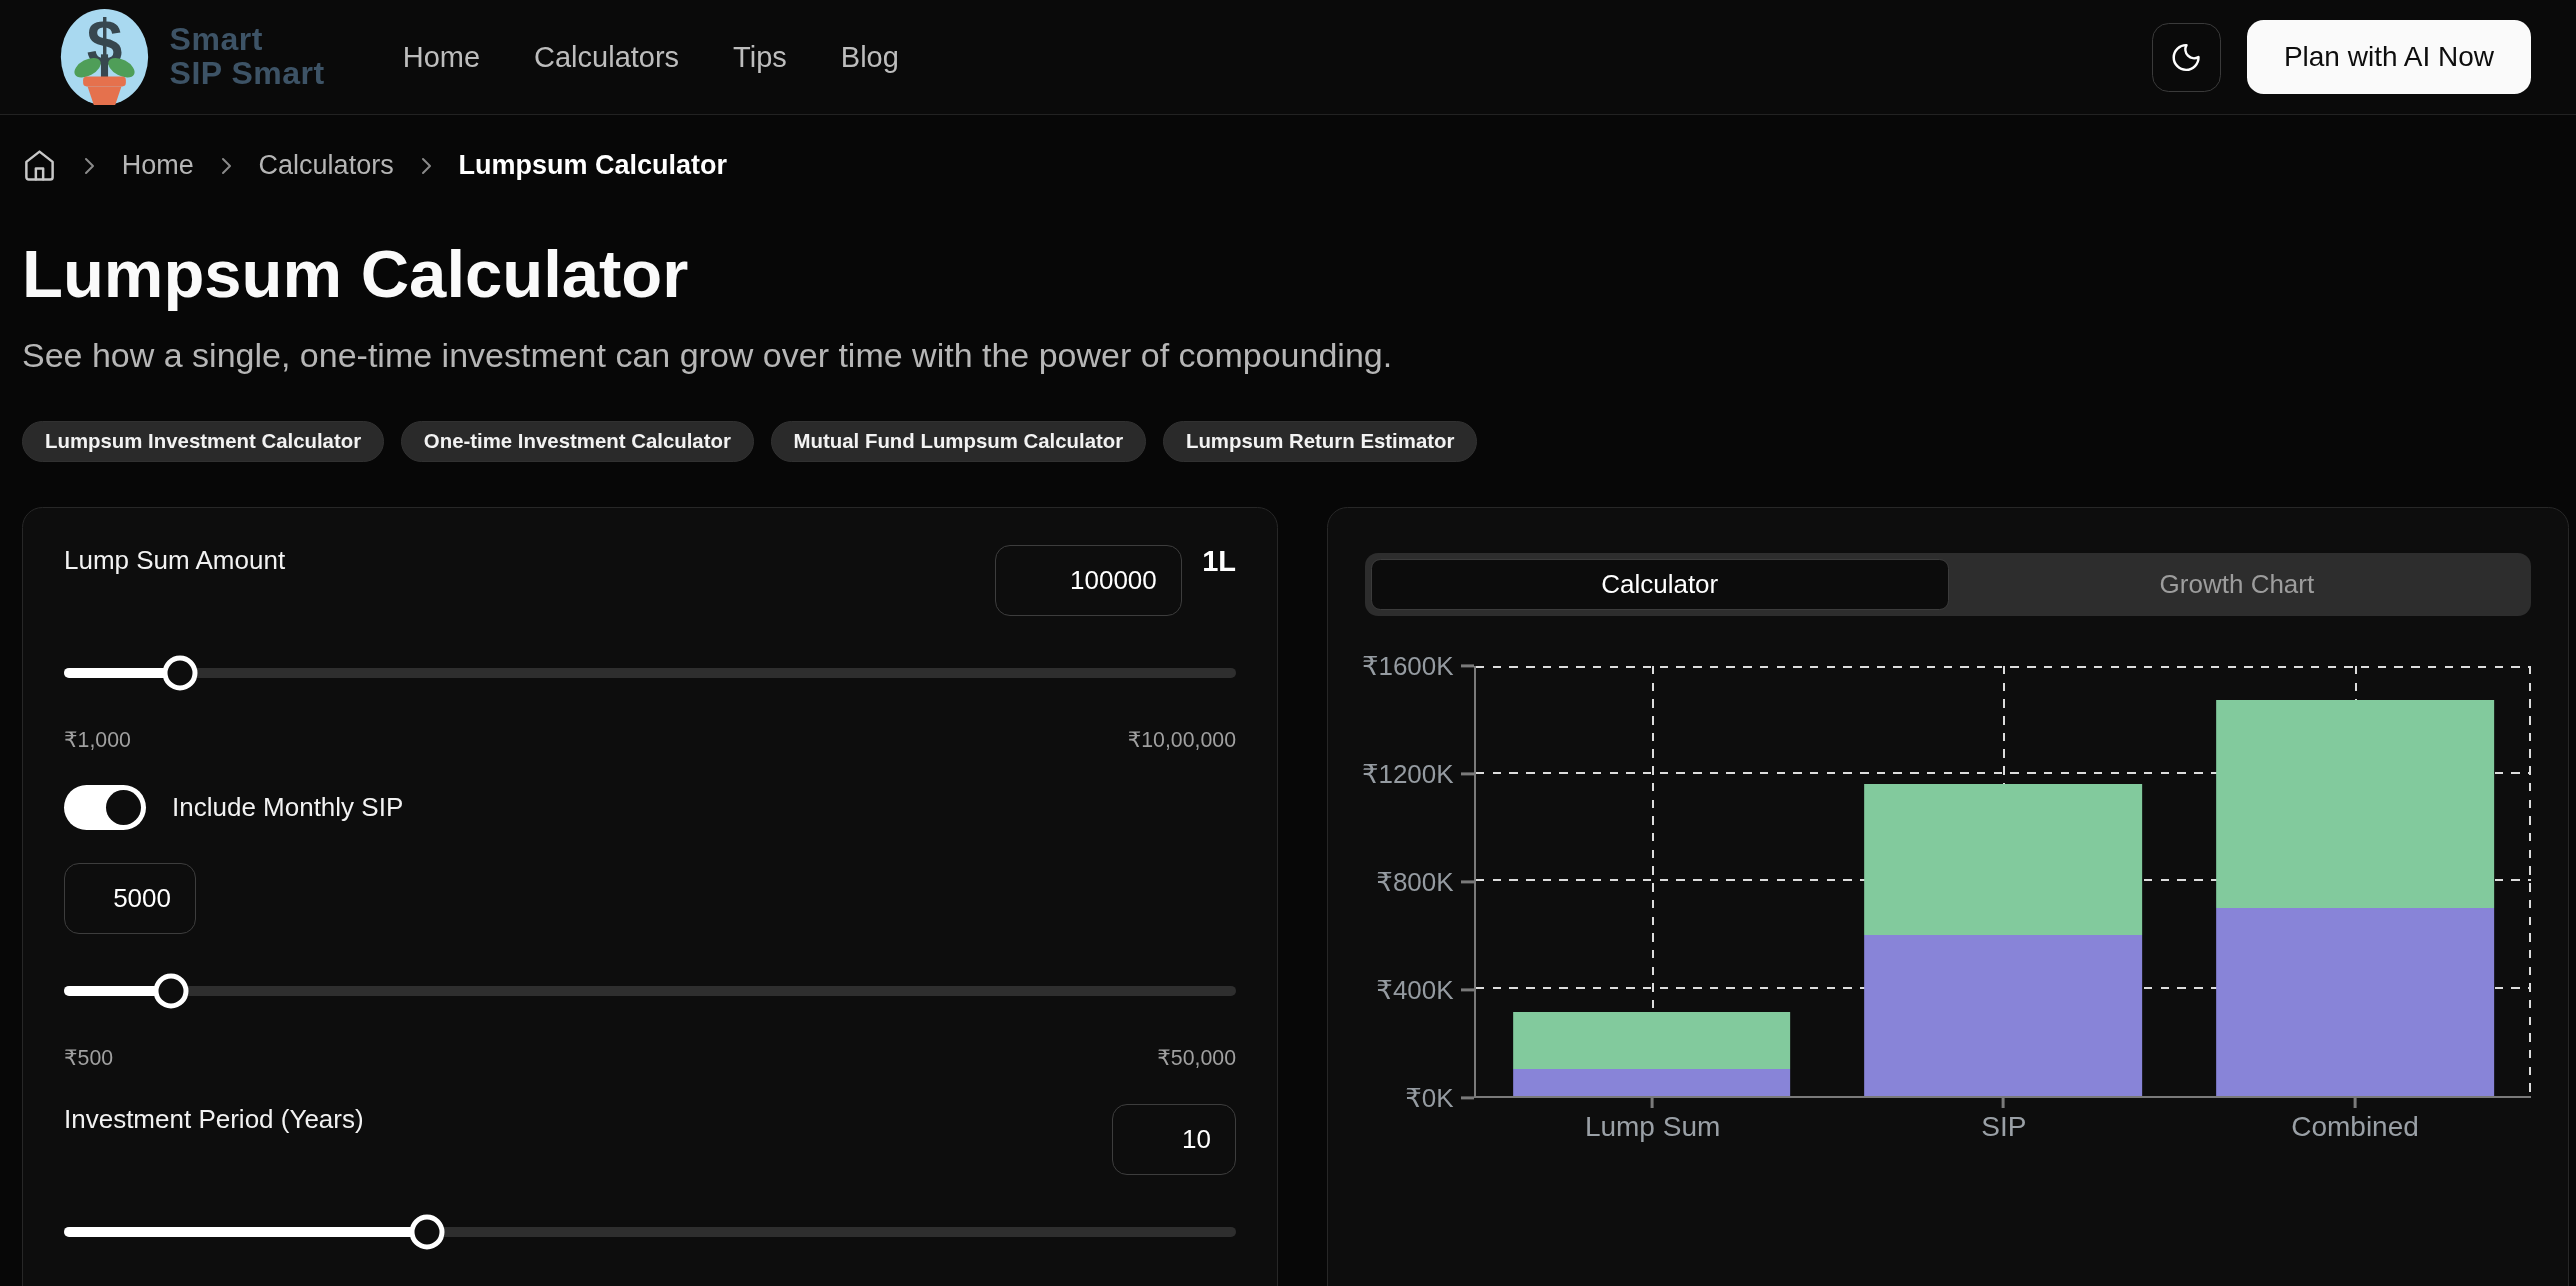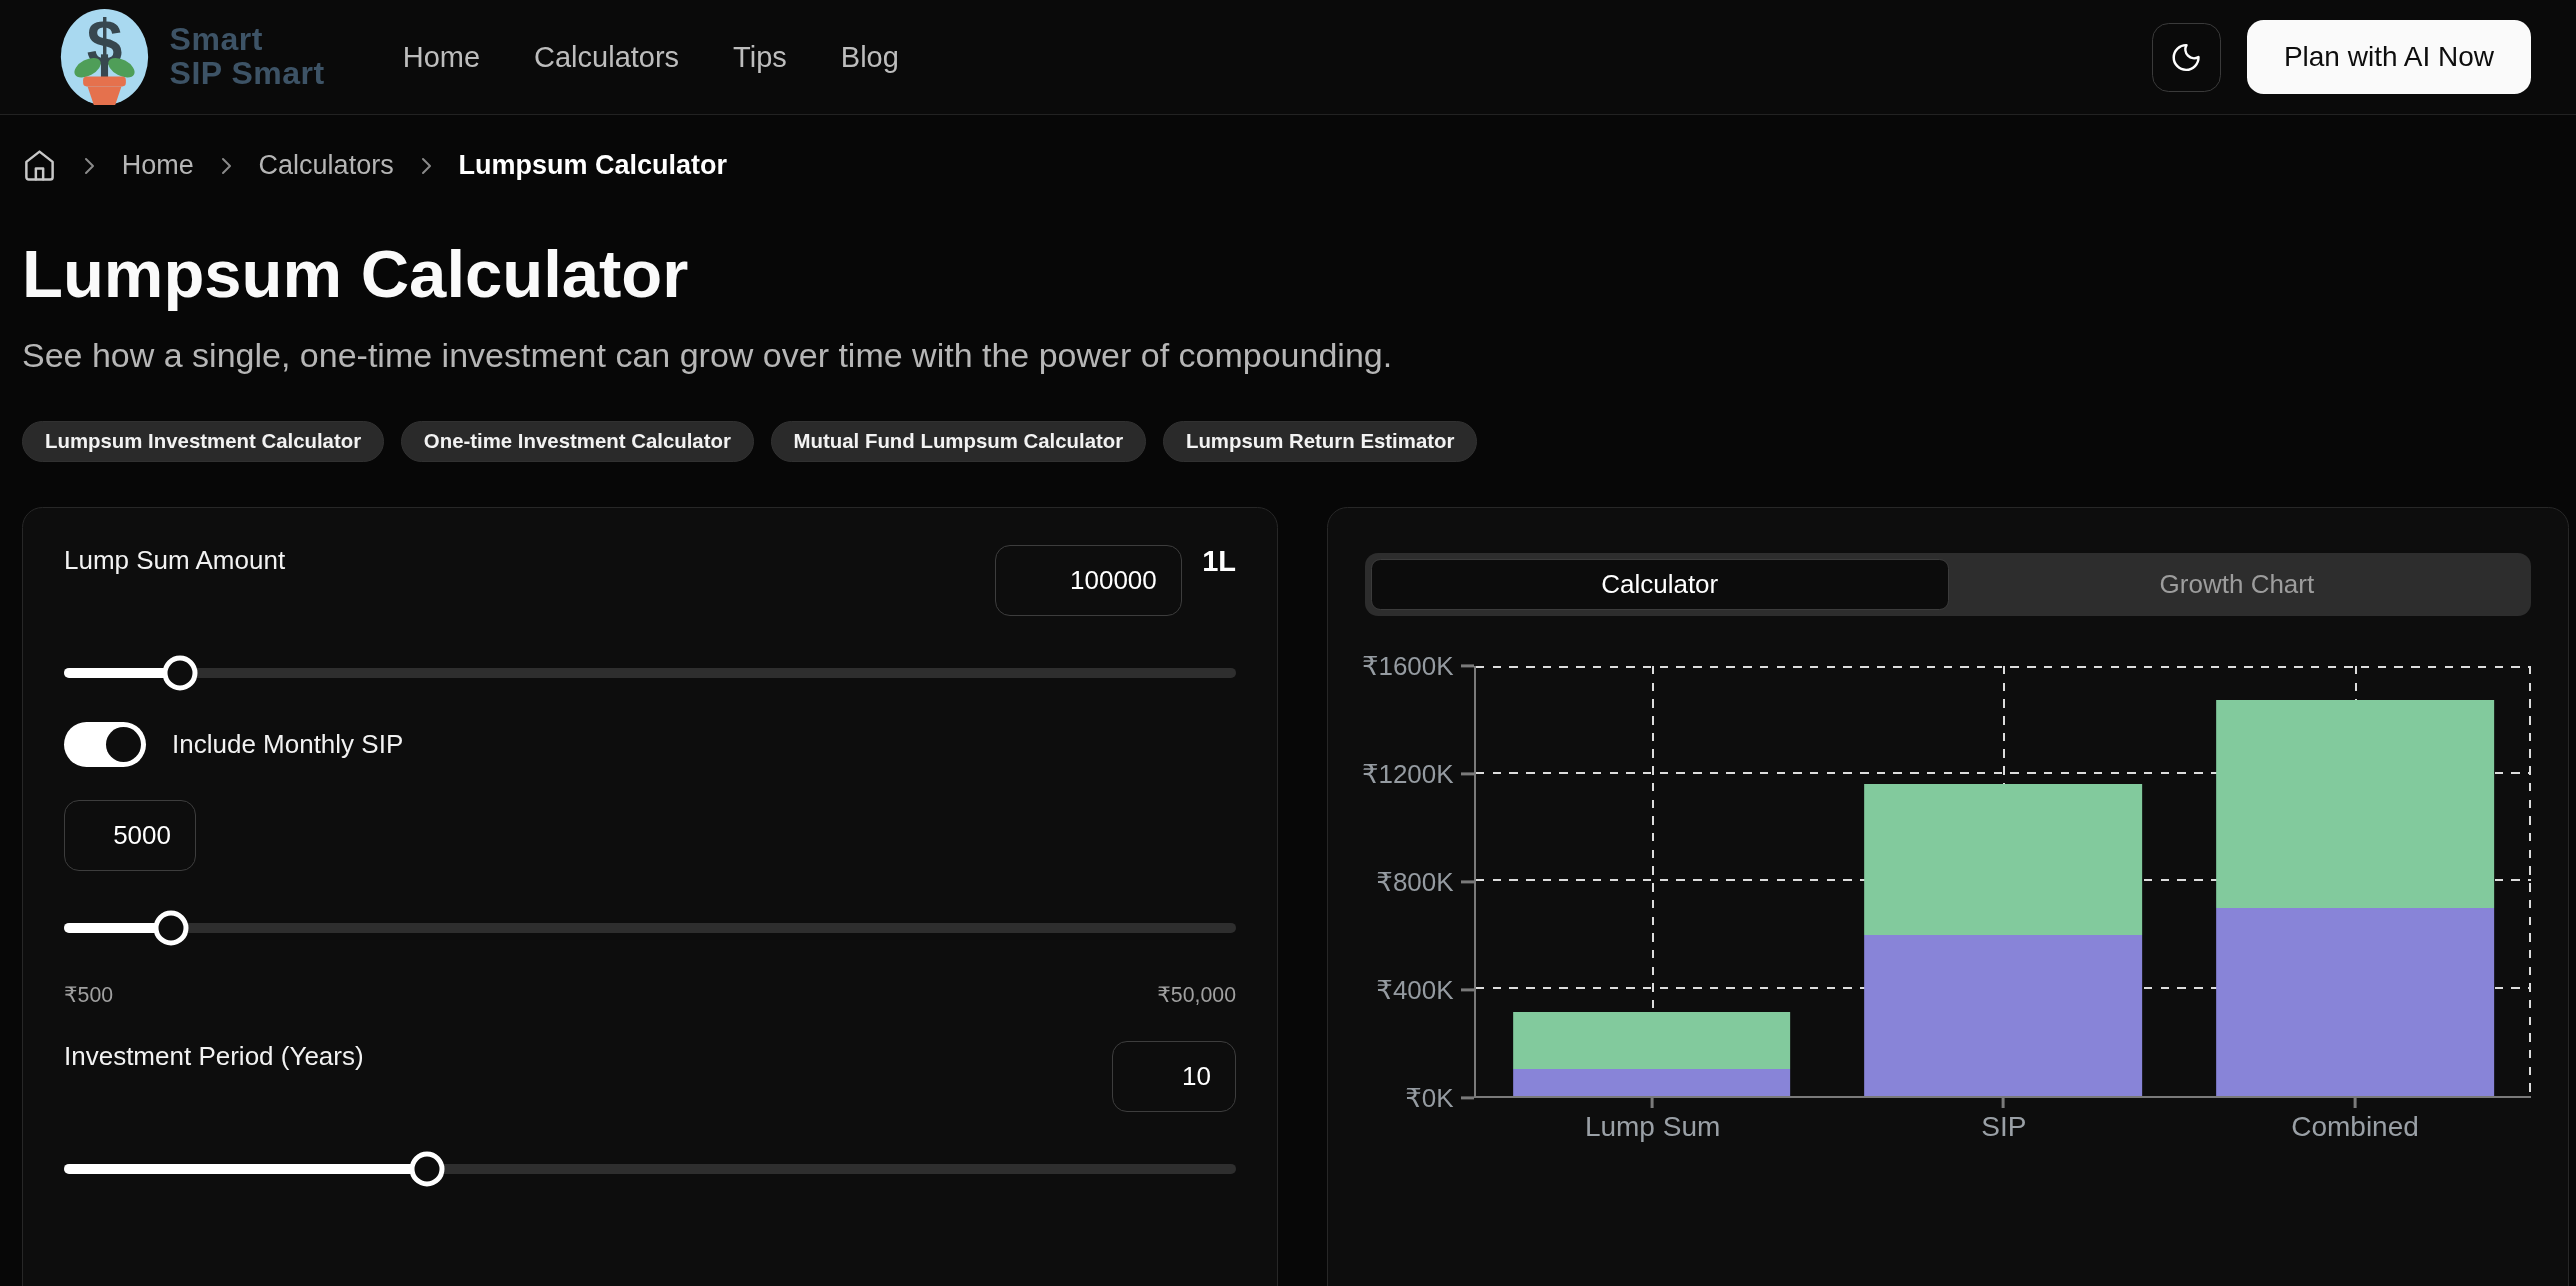--- a/index.html
+++ b/index.html
@@ -160,20 +160,24 @@
 
         <div class="field-row">
           <span class="field-label">Lump Sum Amount</span>
           <input class="num-input w-lump" value="100000" style="">
           <span class="unit">1L</span>
         </div>
         <div class="slider">
           <div class="track"></div>
           <div class="fill" style="width: 9.9%;"></div>
           <div class="thumb" style="left: 9.9%;"></div>
+        </div>
+        <div class="range-row">
+          <span>₹1,000</span>
+          <span>₹10,00,000</span>
         </div>
 
         <div class="toggle-row">
           <div class="switch on" id="sip-switch">
             <div class="knob"></div>
           </div>
           <span class="toggle-label">Include Monthly SIP</span>
         </div>
 
         <div class="field-row mt-sec">

